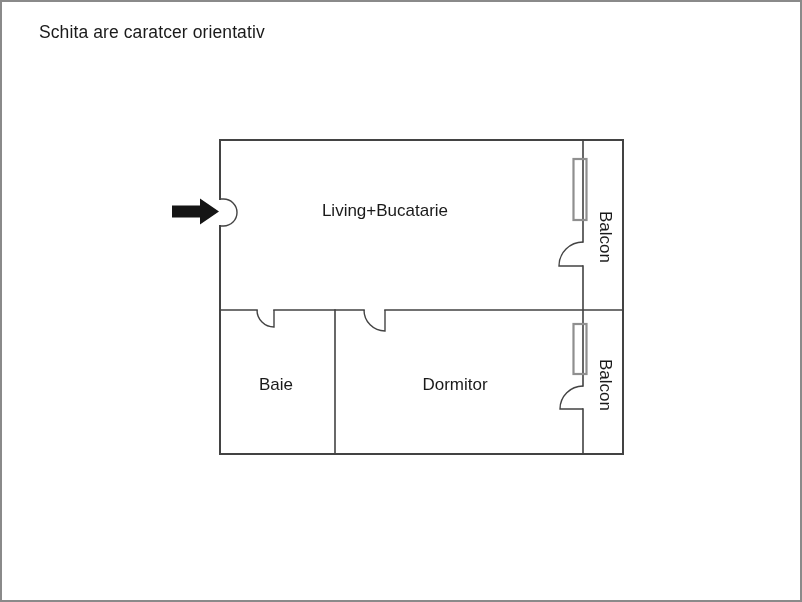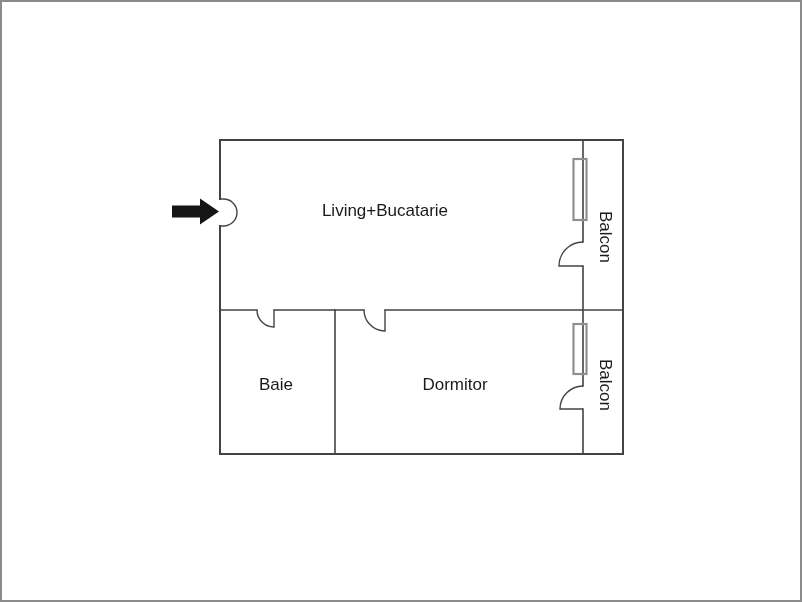--- a/index.html
+++ b/index.html
@@ -32,20 +32,21 @@
   .plan-svg text {
     font-family: "Liberation Sans", sans-serif;
     font-size: 17px;
   }
 </style>
 </head>
 <body>
 
 <div class="page">
 
+  <div class="title">Schita are caratcer orientativ</div>
 
   <svg class="plan-svg" viewBox="0 0 802 602">
 
     <path d="M 218,197 L 218,138 L 621,138 L 621,452 L 218,452 L 218,224" fill="none" stroke-width="2" stroke-linecap="square" stroke="#434343"></path>
 
     <path d="M 218,308 L 255,308 M 272,308 L 362,308 M 383,308 L 621,308" fill="none" stroke-width="1.6" stroke-linecap="square" stroke="#434343"></path>
 
     <path d="M 581,138 L 581,240 M 581,264 L 581,384 M 581,407 L 581,452" fill="none" stroke-width="1.6" stroke-linecap="square" stroke="#434343"></path>
 
     <path d="M 333,308 L 333,452" fill="none" stroke-width="1.6" stroke-linecap="square" stroke="#434343"></path>

